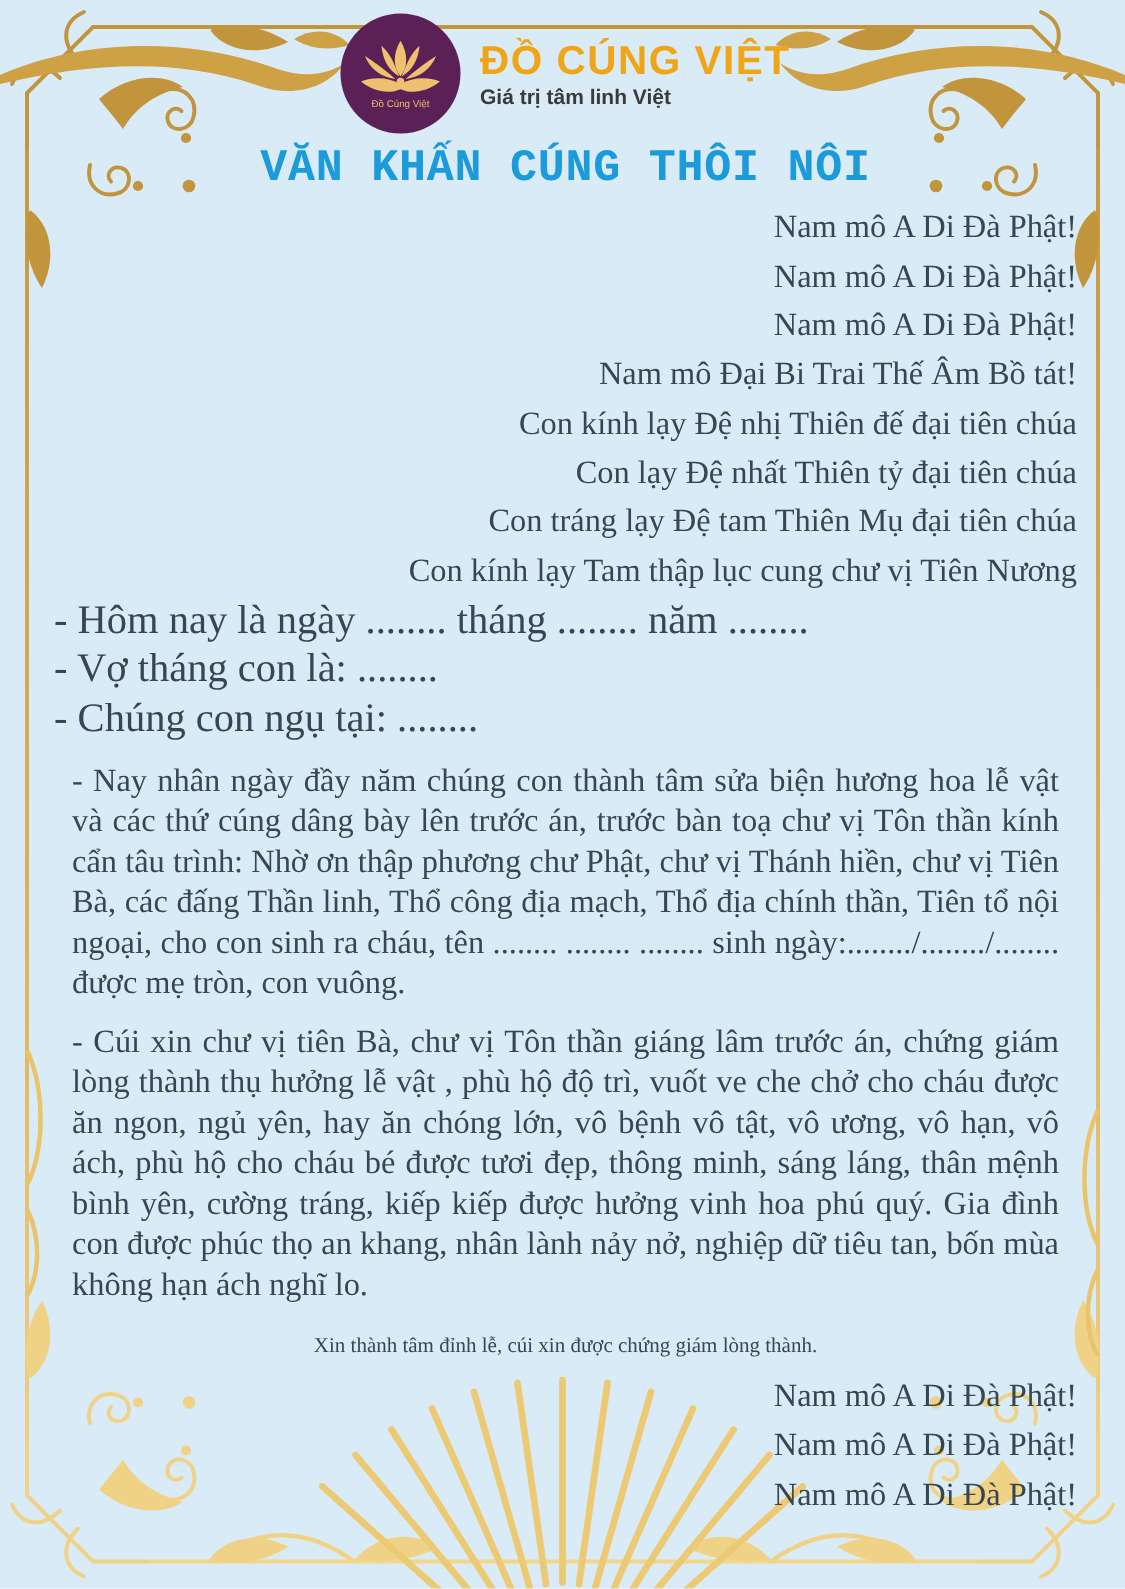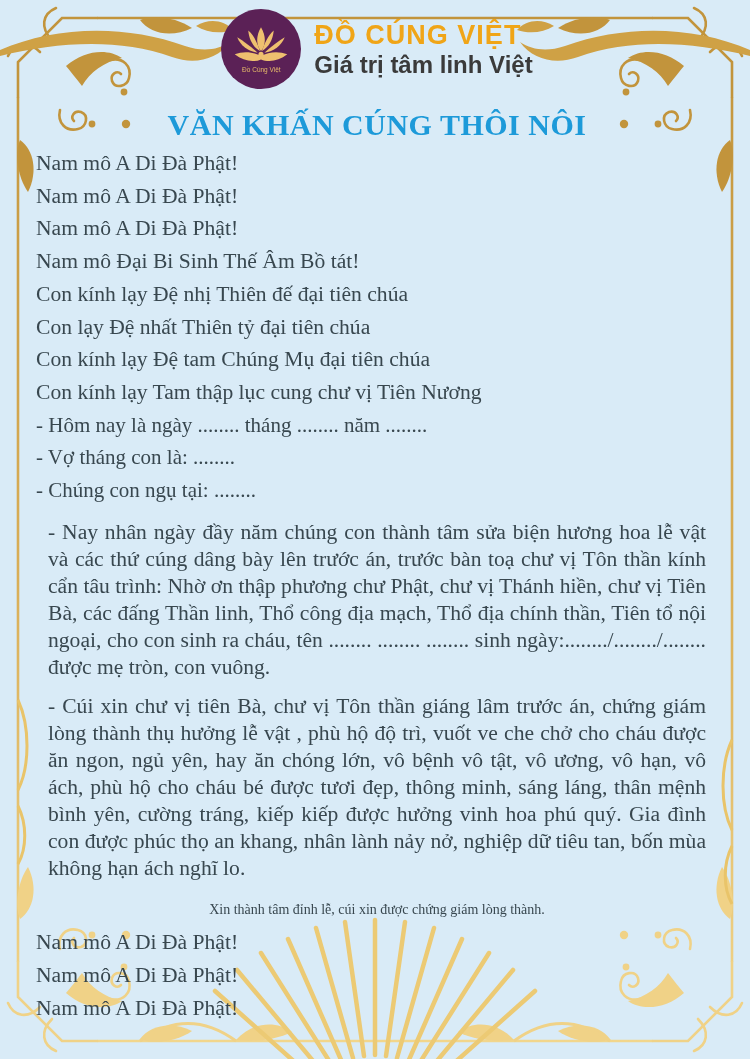--- a/index.html
+++ b/index.html
@@ -20,29 +20,29 @@
   .logo-caption {
     font-family:"Liberation Sans",sans-serif; font-size:6.5px; color:#e9bd6a;
     margin-top:1px; white-space:nowrap;
   }
   .logo-text { display:flex; flex-direction:column; line-height:1.15; }
   .brand-title {
     font-family:"Liberation Sans",sans-serif; font-weight:bold; font-size:27px;
     color:#f0a517; letter-spacing:1px;
   }
   .brand-tagline {
-    font-family:"Liberation Sans",sans-serif; font-weight:600; font-size:24px; color:#3a3a3a;
+    font-family:"Liberation Sans",sans-serif; font-weight:600; font-size:14px; color:#3a3a3a;
   }
 
   .doc-title {
-    margin:16px 0 5px; text-align:center; font-weight:bold; font-size:30px;
-    letter-spacing:0.5px; color:#1d9ad9;
+    margin:4px 0 5px; text-align:center; font-weight:bold; font-size:30px;
+    letter-spacing:0.5px; color:#1d9ad9;font-family:Liberation Mono, monospace;
   }
-  .line  { font-size:21.6px; line-height:32.7px; text-align:left; }
-  .dline { font-size:21px; line-height:32.7px; text-align:left; }
+  .line  { font-size:21.6px; line-height:32.7px; text-align:right; }
+  .dline { font-size:27px; line-height:32.7px; text-align:left; }
   .para  { margin:12px; font-size:21.6px; line-height:27px; text-align:justify; }
   .closing { font-size:14px; line-height:32.7px; text-align:center; }
 </style>
 </head>
 <body>
 
 <div class="page">
 
   <svg class="border-svg" viewBox="0 0 750 1059" aria-hidden="true">
     <defs>
@@ -134,24 +134,24 @@
         <span class="brand-title">ĐỒ CÚNG VIỆT</span>
         <span class="brand-tagline">Giá trị tâm linh Việt</span>
       </div>
     </div>
 
     <h1 class="doc-title">VĂN KHẤN CÚNG THÔI NÔI</h1>
 
     <div class="line">Nam mô A Di Đà Phật!</div>
     <div class="line">Nam mô A Di Đà Phật!</div>
     <div class="line">Nam mô A Di Đà Phật!</div>
-    <div class="line">Nam mô Đại Bi Sinh Thế Âm Bồ tát!</div>
+    <div class="line">Nam mô Đại Bi Trai Thế Âm Bồ tát!</div>
     <div class="line">Con kính lạy Đệ nhị Thiên đế đại tiên chúa</div>
     <div class="line">Con lạy Đệ nhất Thiên tỷ đại tiên chúa</div>
-    <div class="line">Con kính lạy Đệ tam Chúng Mụ đại tiên chúa</div>
+    <div class="line">Con tráng lạy Đệ tam Thiên Mụ đại tiên chúa</div>
     <div class="line">Con kính lạy Tam thập lục cung chư vị Tiên Nương</div>
 
     <div class="dline">- Hôm nay là ngày ........ tháng ........ năm ........</div>
     <div class="dline">- Vợ tháng con là: ........</div>
     <div class="dline">- Chúng con ngụ tại: ........</div>
 
     <p class="para">- Nay nhân ngày đầy năm chúng con thành tâm sửa biện hương hoa lễ vật và các thứ cúng dâng bày lên trước án, trước bàn toạ chư vị Tôn thần kính cẩn tâu trình: Nhờ ơn thập phương chư Phật, chư vị Thánh hiền, chư vị Tiên Bà, các đấng Thần linh, Thổ công địa mạch, Thổ địa chính thần, Tiên tổ nội ngoại, cho con sinh ra cháu, tên ........ ........ ........ sinh ngày:......../......../........ được mẹ tròn, con vuông.</p>
     <p class="para">- Cúi xin chư vị tiên Bà, chư vị Tôn thần giáng lâm trước án, chứng giám lòng thành thụ hưởng lễ vật , phù hộ độ trì, vuốt ve che chở cho cháu được ăn ngon, ngủ yên, hay ăn chóng lớn, vô bệnh vô tật, vô ương, vô hạn, vô ách, phù hộ cho cháu bé được tươi đẹp, thông minh, sáng láng, thân mệnh bình yên, cường tráng, kiếp kiếp được hưởng vinh hoa phú quý. Gia đình con được phúc thọ an khang, nhân lành nảy nở, nghiệp dữ tiêu tan, bốn mùa không hạn ách nghĩ lo.</p>
 
     <div class="closing">Xin thành tâm đỉnh lễ, cúi xin được chứng giám lòng thành.</div>

